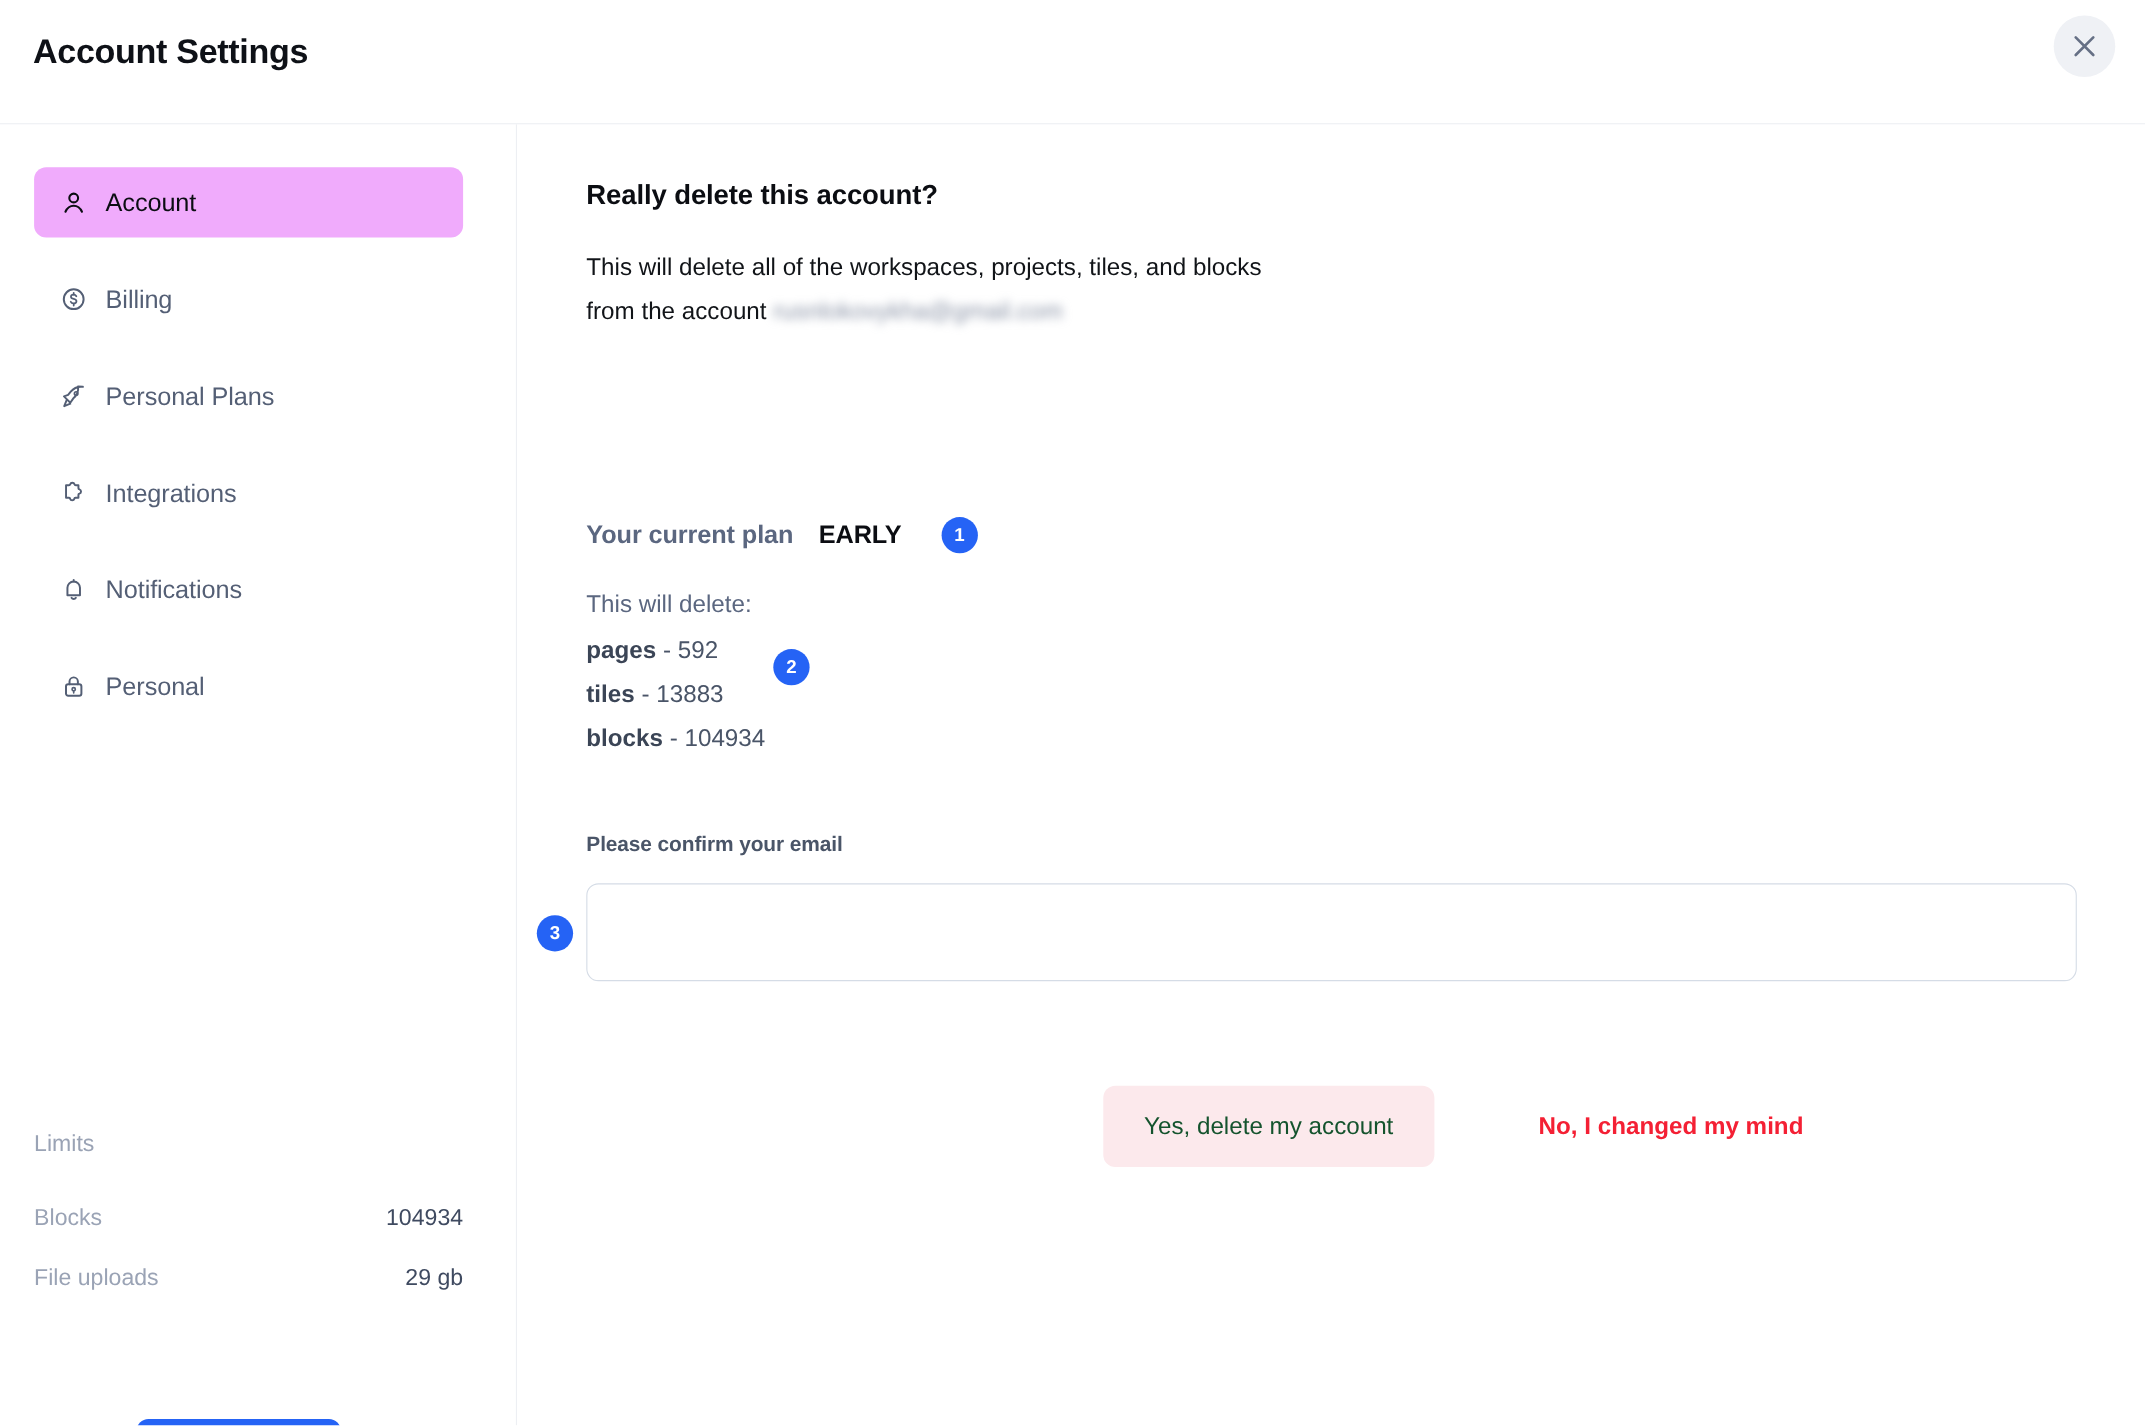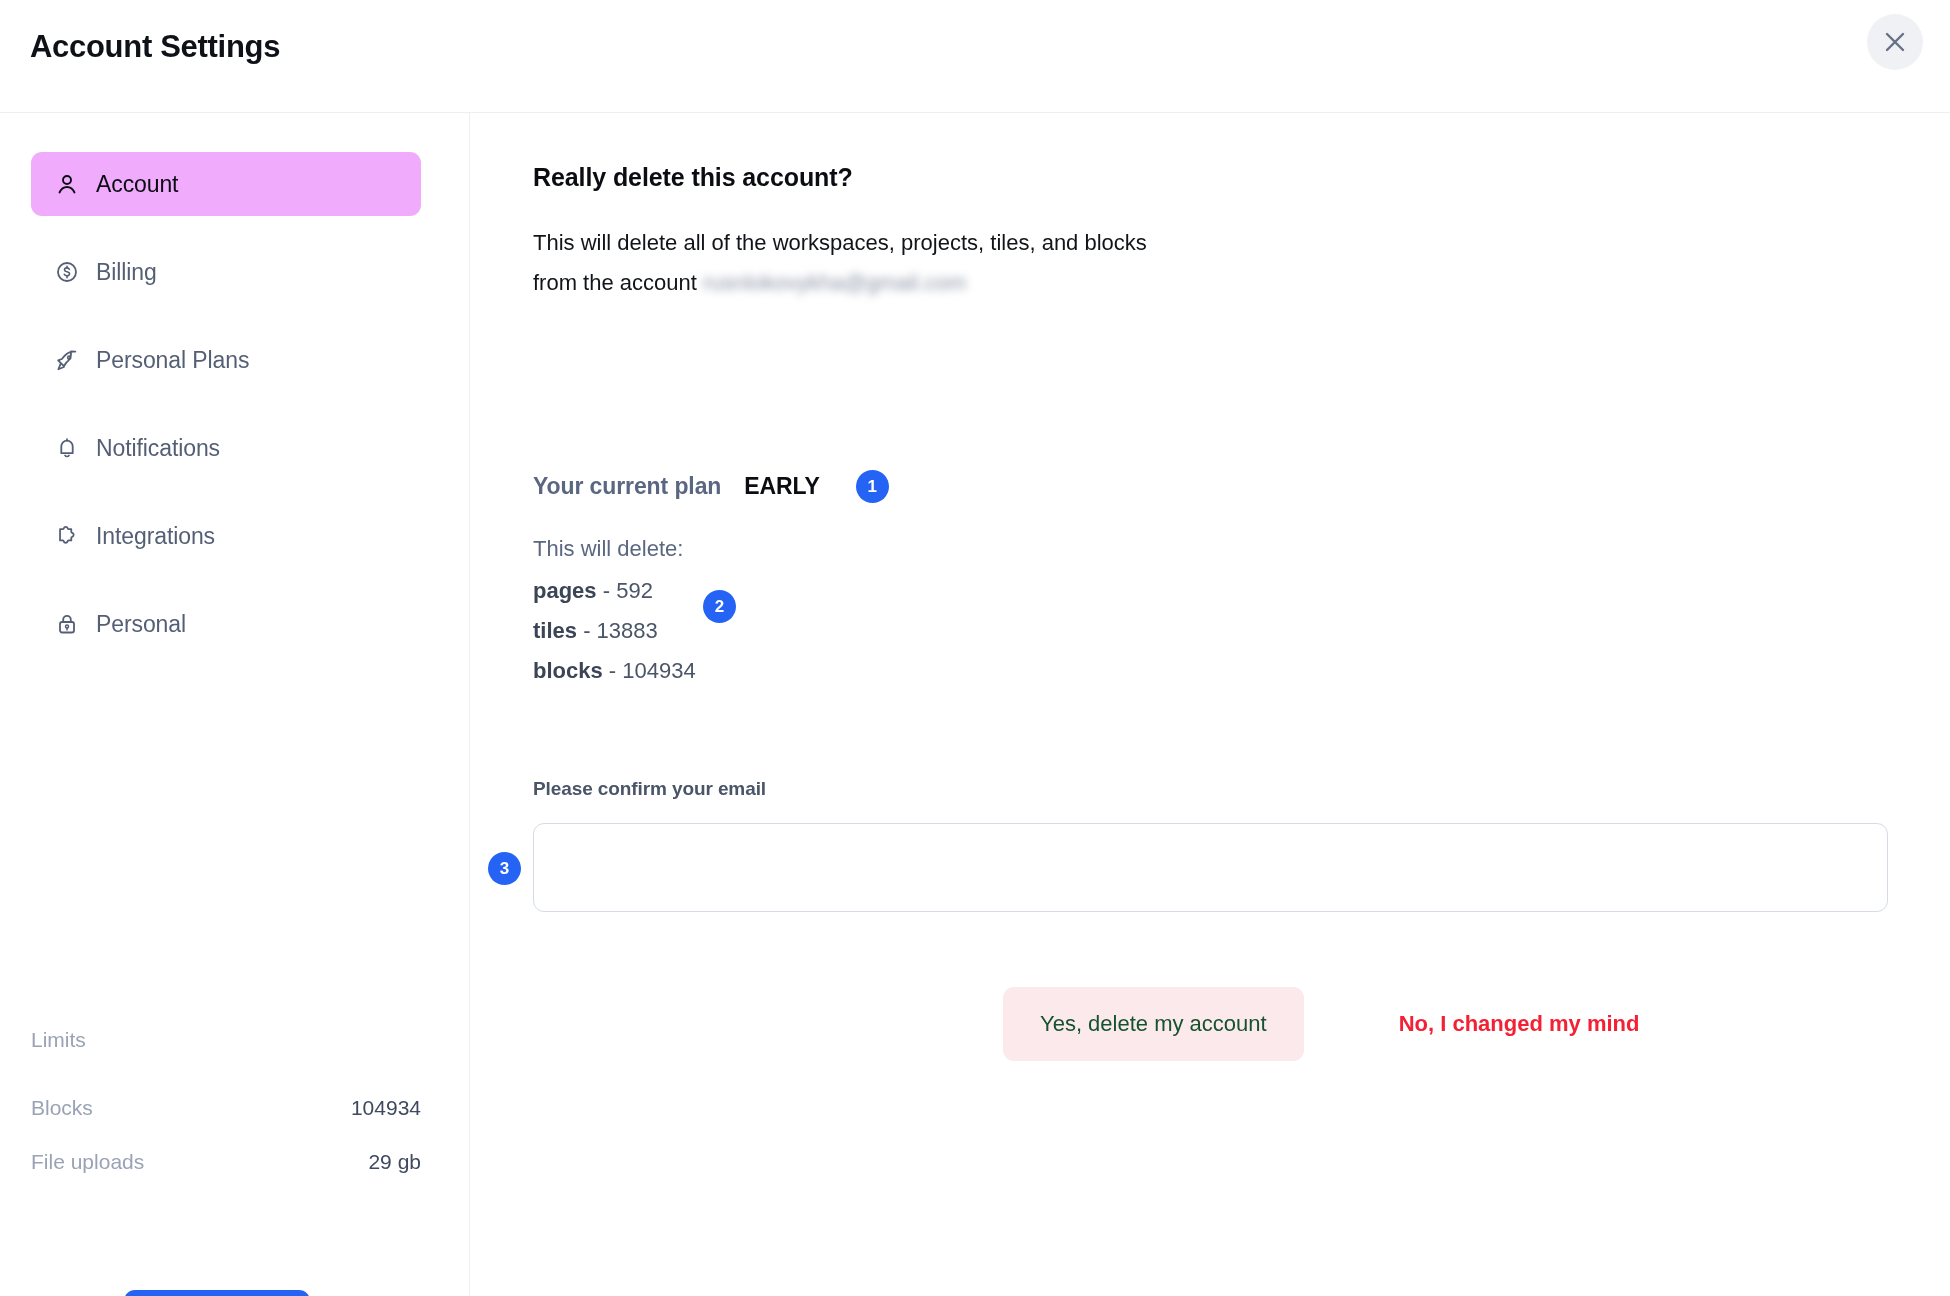--- a/index.html
+++ b/index.html
@@ -95,21 +95,21 @@
     font-size: 17px; font-weight: bold; line-height: 1;
   }
   .badge-1 { margin-left: 22px; }
 
   .delete-list { position: absolute; left: 63px; top: 423px; }
   .delete-intro { font-size: 22px; color: #5B6780; margin-bottom: 16px; }
   .delete-row { font-size: 22px; color: #4A5568; margin-bottom: 14px; position: relative; }
   .delete-row b { color: #3B4556; font-weight: bold; }
   .badge-2 { position: absolute; left: 170px; top: -28px; }
 
-  .field-block { position: absolute; left: 63px; top: 645px; width: 1355px; margin-top: 20px; }
+  .field-block { position: absolute; left: 63px; top: 645px; width: 1355px; }
   .field-label { font-size: 19px; font-weight: bold; color: #4A5568; letter-spacing: -0.1px; }
   .input-wrap { position: relative; margin-top: 23px; }
   .email-input {
     width: 1355px; height: 89px;
     border: 1px solid #D5DCE6; border-radius: 11px;
     background: #ffffff; outline: none;
     font-family: "Liberation Sans", sans-serif;
     font-size: 21px; color: #1B2230; padding: 0 24px;
   }
   .badge-3 { position: absolute; left: -45px; top: 29px; }
@@ -172,36 +172,36 @@
             <path d="M20.5 3.5c-4.3-.5-8 1.1-10.6 4.3L7.6 10.6 4 11.9l2.6 2.6 2.9 2.9 2.5-3.6c3.2-2.6 4.8-6.3 4.3-10.6z" stroke="#545F75" stroke-width="1.7" stroke-linejoin="round"></path>
             <path d="M6.6 14.5l-2.4 5.9 5.9-2.4" stroke="#545F75" stroke-width="1.7" stroke-linejoin="round"></path>
             <circle cx="14.6" cy="9.3" r="1.5" stroke="#545F75" stroke-width="1.5"></circle>
           </svg>
         </span>
         <span class="nav-label">Personal Plans</span>
       </div>
 
       <div class="nav-item">
         <span class="nav-ico">
+          <svg width="25" height="25" viewBox="0 0 24 24" fill="none">
+            <path d="M9.4 4.2a2 2 0 0 1 3.8 0c.1.5.6.8 1.1.8h2.3v2.6c0 .5.4.9.9.9a2 2 0 0 1 0 3.8c-.5 0-.9.4-.9.9v2.6h-2.6c-.5 0-.9.4-.9.9a2 2 0 0 1-3.8 0c0-.5-.4-.9-.9-.9H5.8V5h2.5c.5 0 1-.3 1.1-.8z" stroke="#545F75" stroke-width="1.7" stroke-linejoin="round"></path>
+          </svg>
+        </span>
+        <span class="nav-label">Integrations</span>
+      </div>
+
+      <div class="nav-item">
+        <span class="nav-ico">
           <svg width="24" height="24" viewBox="0 0 24 24" fill="none">
             <path d="M6.3 17.2V10.4a5.7 5.7 0 0 1 11.4 0v6.8H6.3z" stroke="#545F75" stroke-width="1.8" stroke-linejoin="round"></path>
             <path d="M10 19.4c.4.7 1.1 1.1 2 1.1s1.6-.4 2-1.1" stroke="#545F75" stroke-width="1.7" stroke-linecap="round"></path>
             <path d="M12 4.7V3.1" stroke="#545F75" stroke-width="1.7" stroke-linecap="round"></path>
           </svg>
         </span>
         <span class="nav-label">Notifications</span>
-      </div>
-
-      <div class="nav-item">
-        <span class="nav-ico">
-          <svg width="25" height="25" viewBox="0 0 24 24" fill="none">
-            <path d="M9.4 4.2a2 2 0 0 1 3.8 0c.1.5.6.8 1.1.8h2.3v2.6c0 .5.4.9.9.9a2 2 0 0 1 0 3.8c-.5 0-.9.4-.9.9v2.6h-2.6c-.5 0-.9.4-.9.9a2 2 0 0 1-3.8 0c0-.5-.4-.9-.9-.9H5.8V5h2.5c.5 0 1-.3 1.1-.8z" stroke="#545F75" stroke-width="1.7" stroke-linejoin="round"></path>
-          </svg>
-        </span>
-        <span class="nav-label">Integrations</span>
       </div>
 
       <div class="nav-item">
         <span class="nav-ico">
           <svg width="24" height="24" viewBox="0 0 24 24" fill="none">
             <rect x="5" y="10" width="14" height="10.5" rx="2" stroke="#545F75" stroke-width="1.8"></rect>
             <path d="M8.2 10V7.6a3.8 3.8 0 0 1 7.6 0V10" stroke="#545F75" stroke-width="1.8" stroke-linecap="round"></path>
             <circle cx="12" cy="14.6" r="1.5" stroke="#545F75" stroke-width="1.5"></circle>
             <path d="M12 16v1.9" stroke="#545F75" stroke-width="1.5" stroke-linecap="round"></path>
           </svg>

